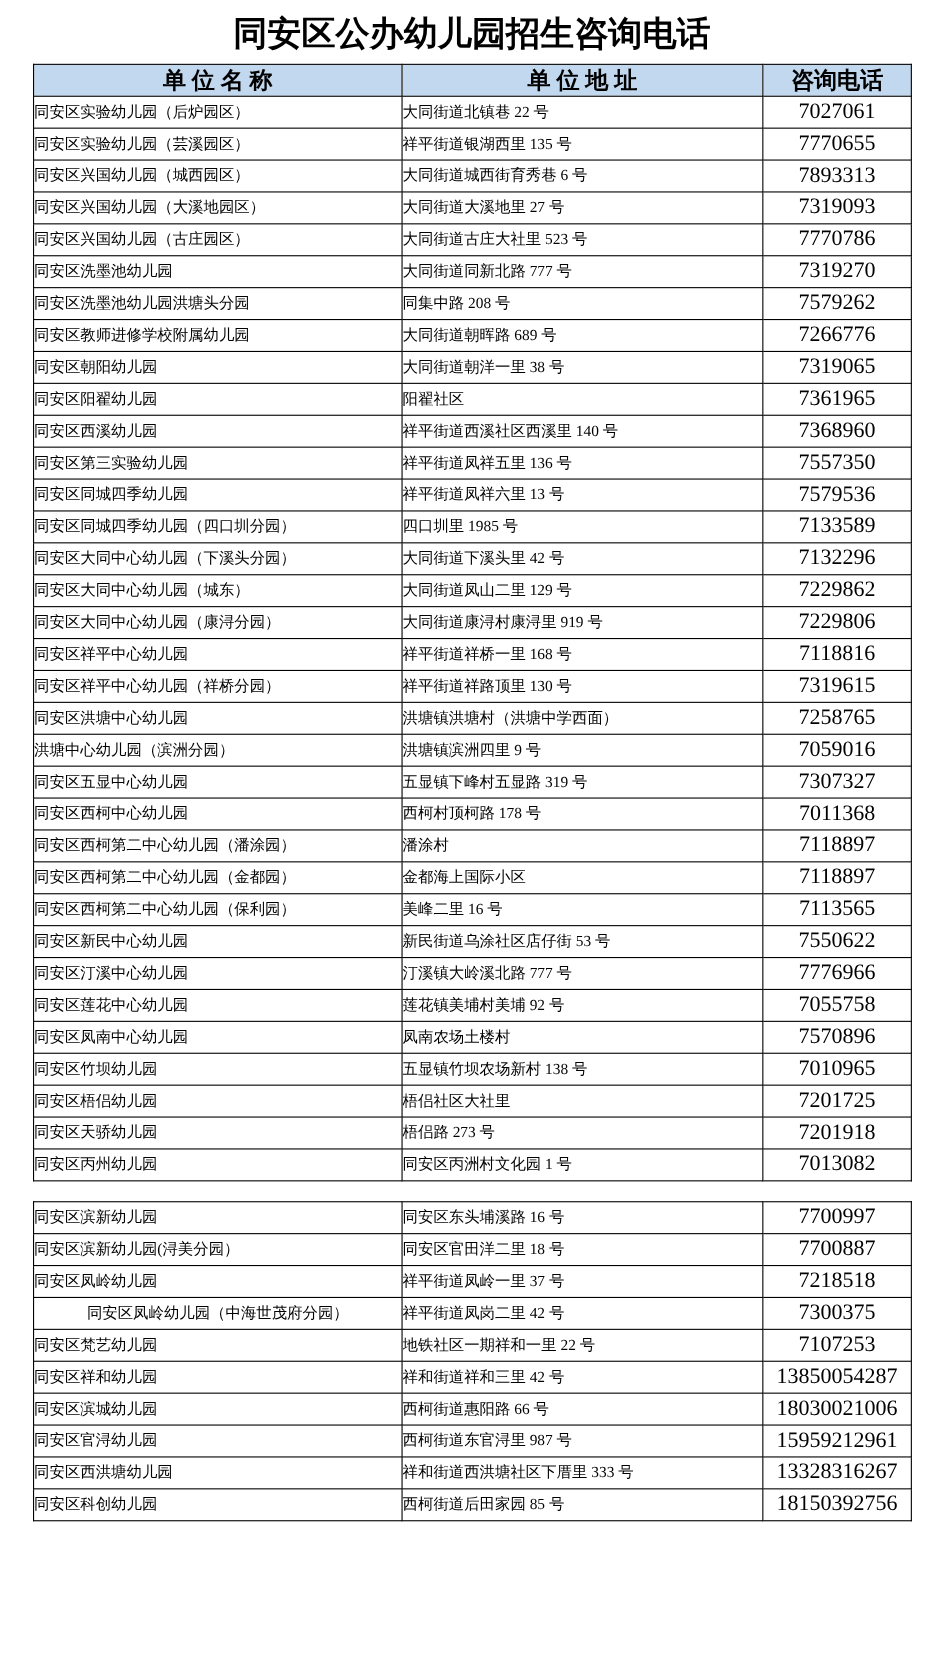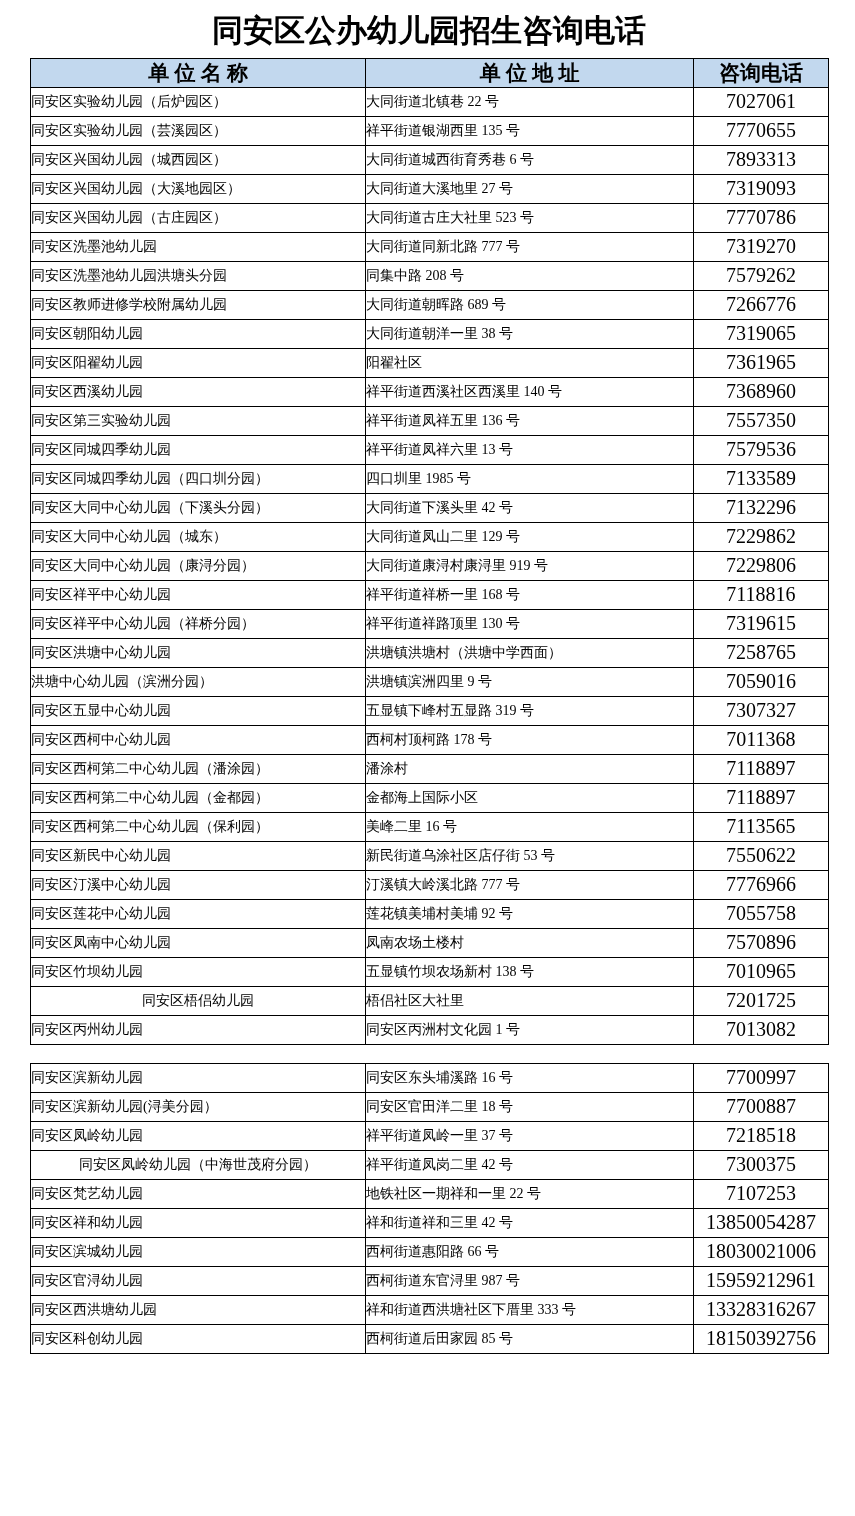--- a/index.html
+++ b/index.html
@@ -215,23 +215,28 @@
           <td class="name-cell" style="font-size: 14px;">同安区凤南中心幼儿园</td>
           <td class="addr-cell" style="font-size: 14px;">凤南农场土楼村</td>
           <td class="phone-cell">7570896</td>
         </tr>
         <tr>
           <td class="name-cell" style="font-size: 14px;">同安区竹坝幼儿园</td>
           <td class="addr-cell" style="font-size: 14px;">五显镇竹坝农场新村 138 号</td>
           <td class="phone-cell">7010965</td>
         </tr>
         <tr>
-          <td class="name-cell" style="font-size: 14px; text-align: center;">同安区梧侣幼儿园</td>
+          <td class="name-cell" style="font-size: 14px;">同安区梧侣幼儿园</td>
           <td class="addr-cell" style="font-size: 14px;">梧侣社区大社里</td>
           <td class="phone-cell">7201725</td>
+        </tr>
+        <tr>
+          <td class="name-cell" style="font-size: 14px;">同安区天骄幼儿园</td>
+          <td class="addr-cell" style="font-size: 14px;">梧侣路 273 号</td>
+          <td class="phone-cell">7201918</td>
         </tr>
         <tr>
           <td class="name-cell" style="font-size: 14px;">同安区丙州幼儿园</td>
           <td class="addr-cell" style="font-size: 14px;">同安区丙洲村文化园 1 号</td>
           <td class="phone-cell">7013082</td>
         </tr>
       </tbody>
   </table>
 
   <div class="table-gap"></div>

